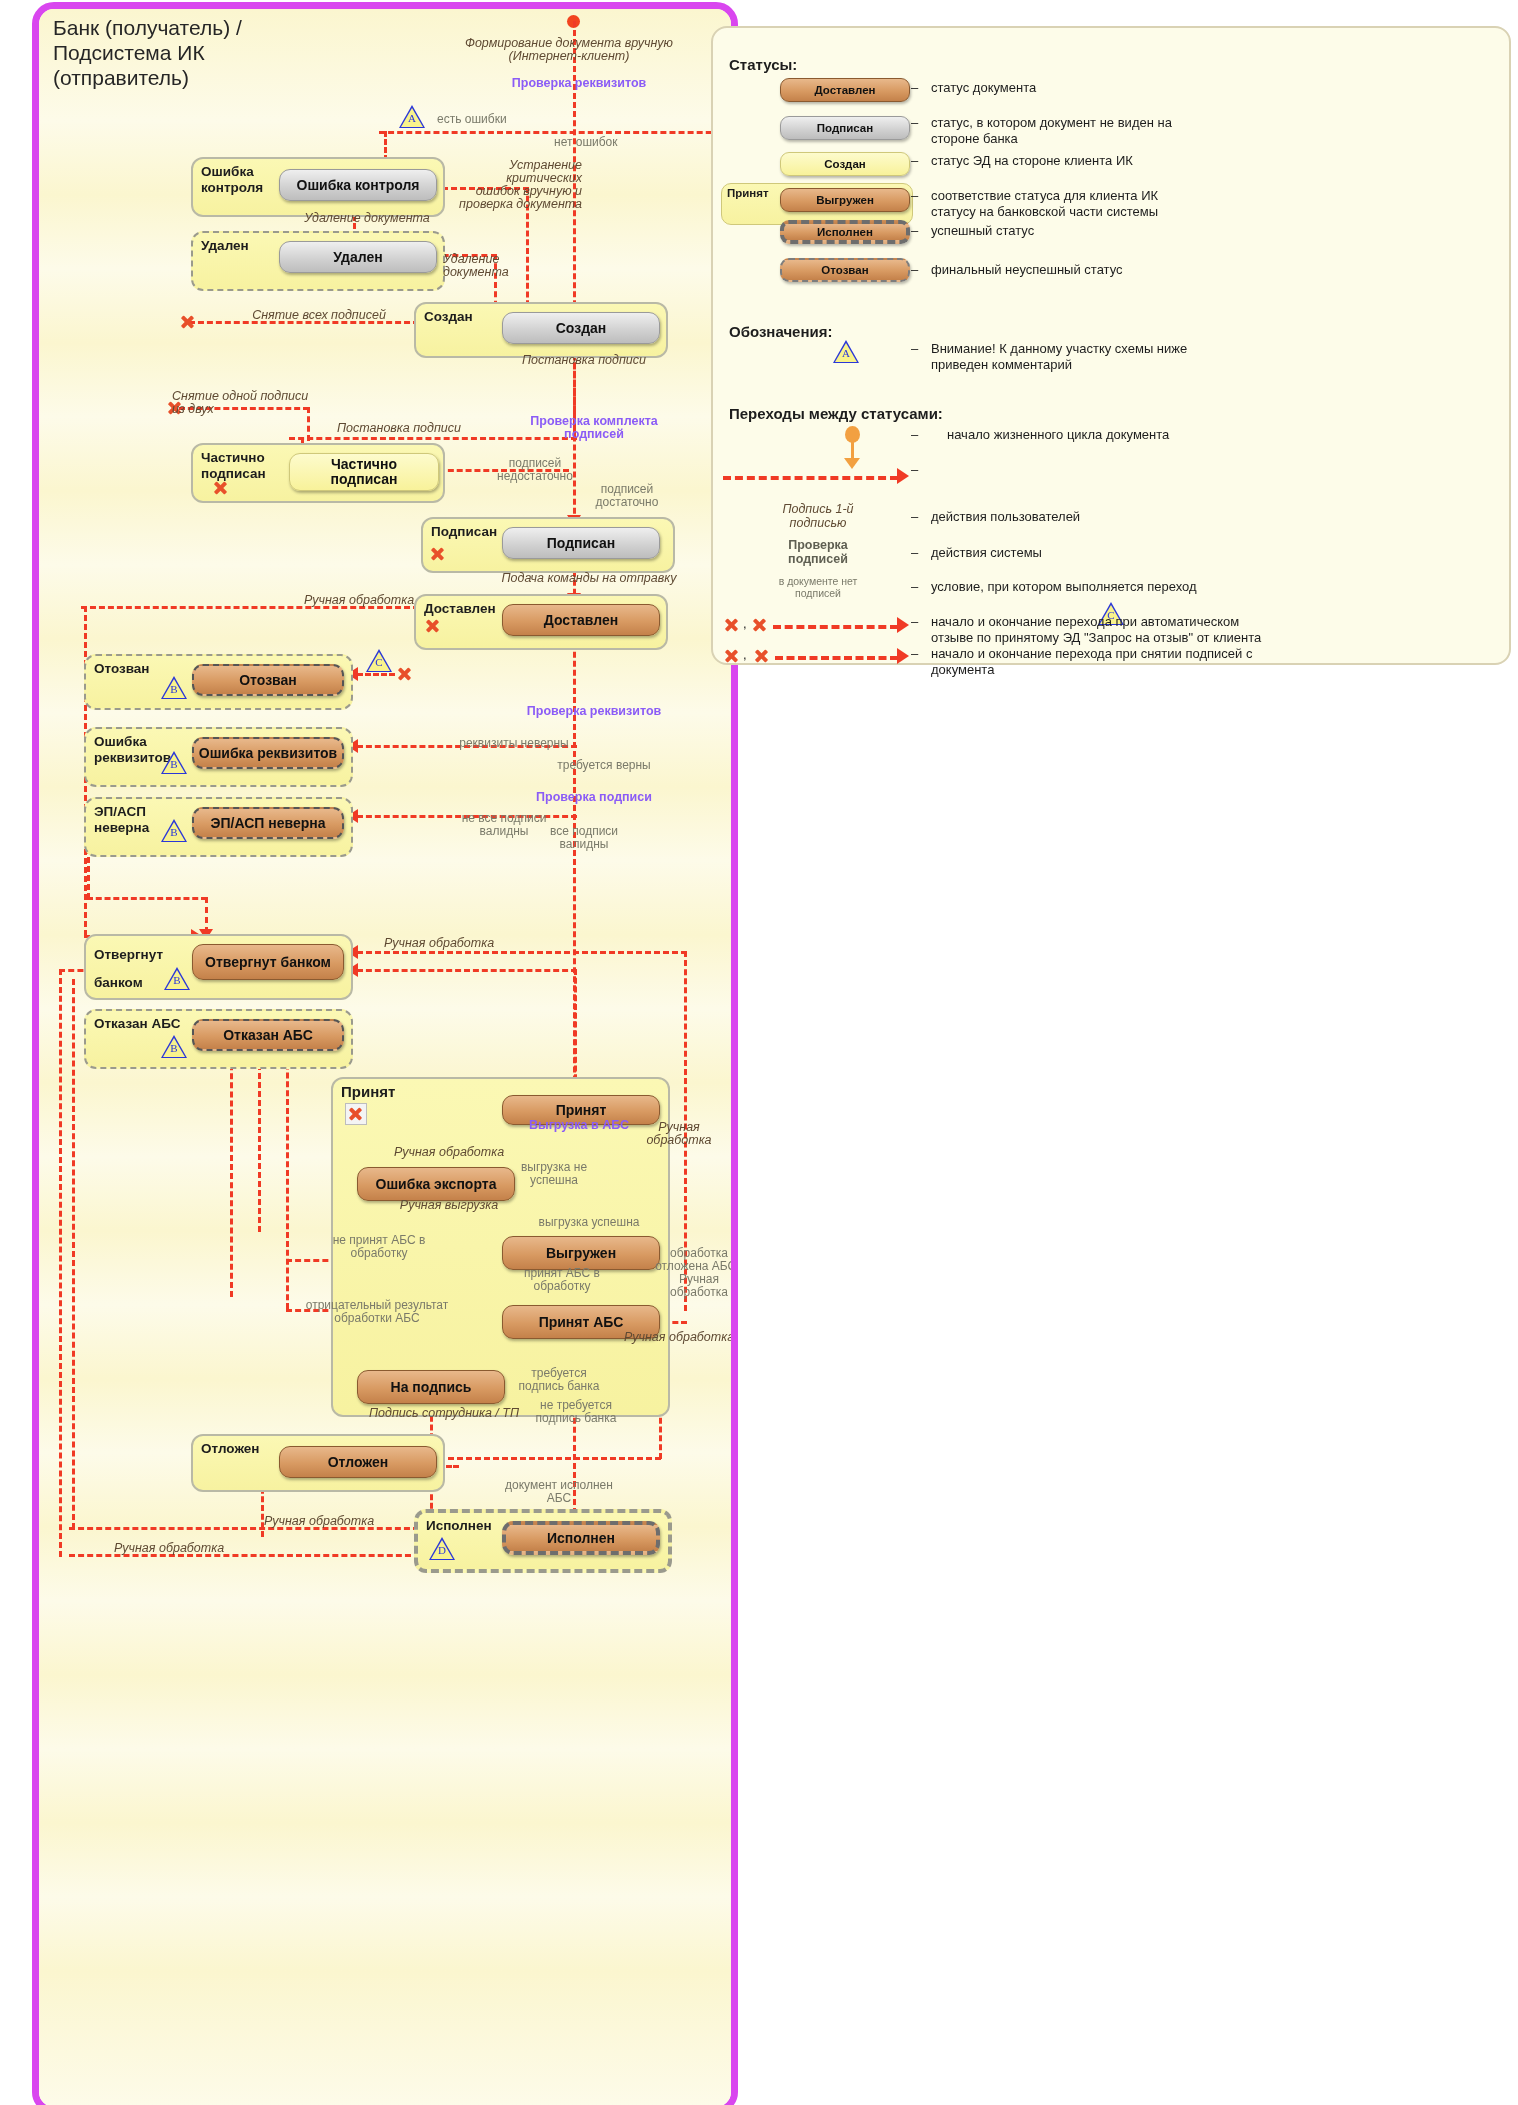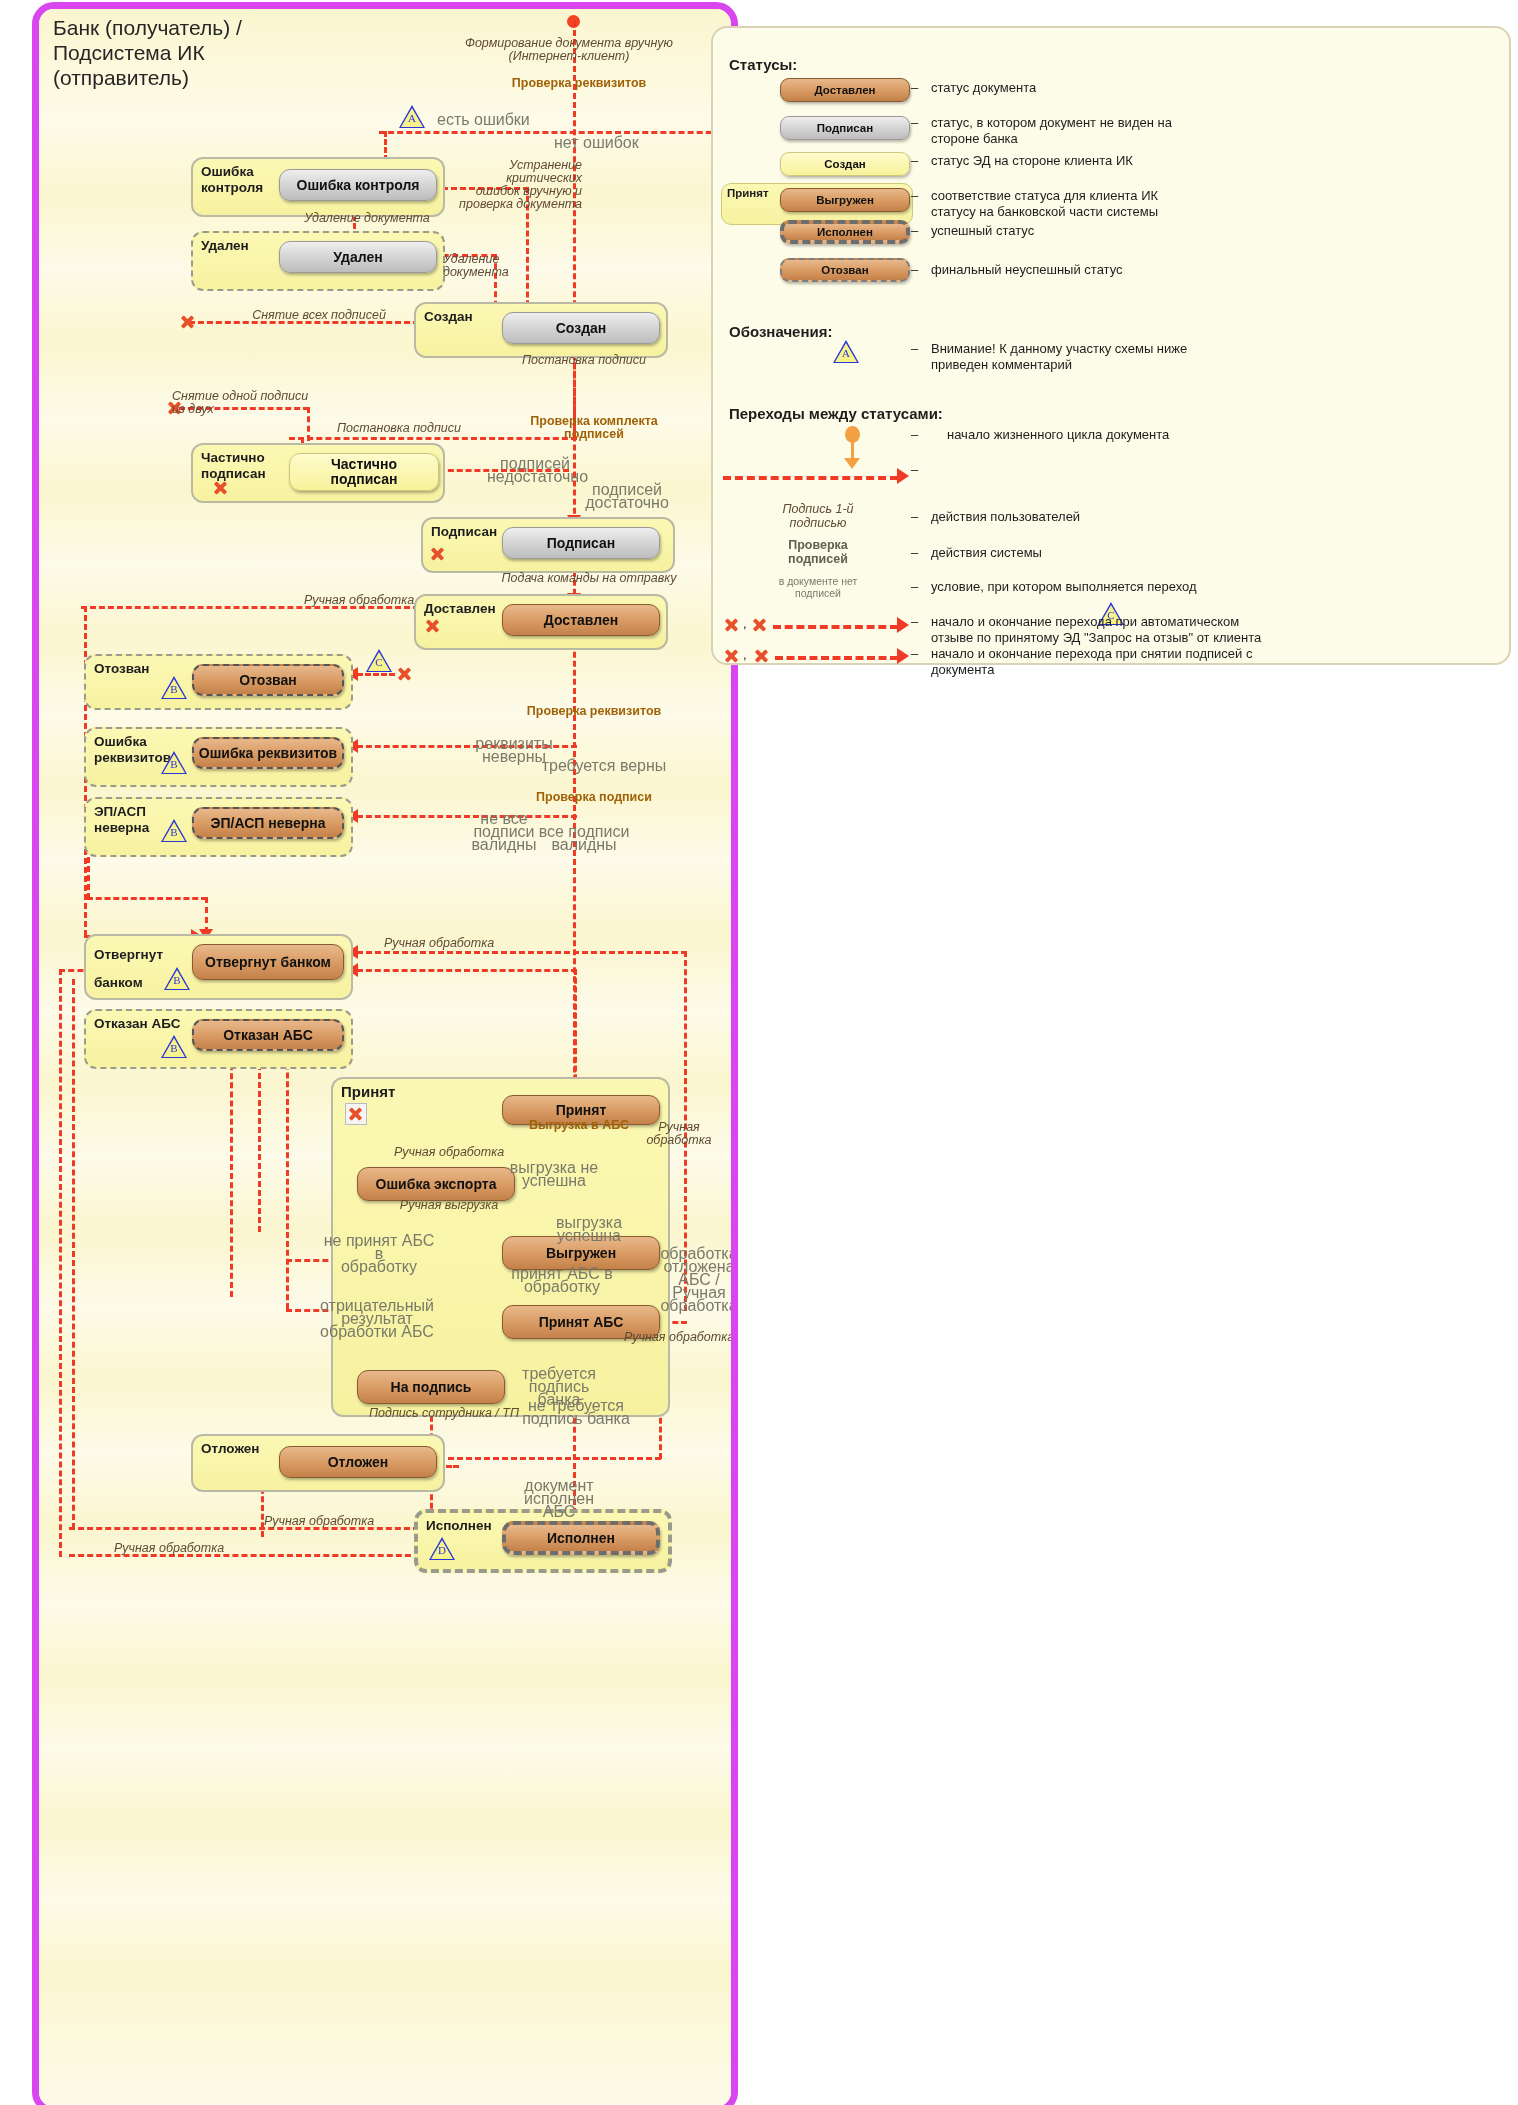--- a/index.html
+++ b/index.html
@@ -53,22 +53,22 @@
   .pill.yellow{
     background:linear-gradient(180deg,#fdfbcd 0%,#f8f29a 100%);
     border:1px solid #cfc87a;
   }
   .pill.dashborder{border:2px dashed #555;}
   .pill.thickdashborder{border:4px dashed #6d6d6d;}
 
   
   .tx{position:absolute;color:#5a4632;line-height:13px;}
   .tx.act{font-style:italic;font-size:12.5px;color:#5f4a33;}   
-  .tx.sys{font-weight:bold;font-size:12.5px;color:#a16207;}    
-  .tx.cond{font-size:16px;color:#7a7a6a;}                    
+  .tx.sys{font-weight:bold;font-size:12.5px;color:#8b5cf6;}    
+  .tx.cond{font-size:12px;color:#7a7a6a;}                    
   .tx.c{text-align:center;}
   .tx.r{text-align:right;}
 
   
   .warn{position:absolute;width:26px;height:23px;}
   .warn .t{position:absolute;left:0;top:0;width:0;height:0;
     border-left:13px solid transparent;border-right:13px solid transparent;
     border-bottom:23px solid #2a37d8;}
   .warn .i{position:absolute;left:2px;top:3px;width:0;height:0;
     border-left:11px solid transparent;border-right:11px solid transparent;

